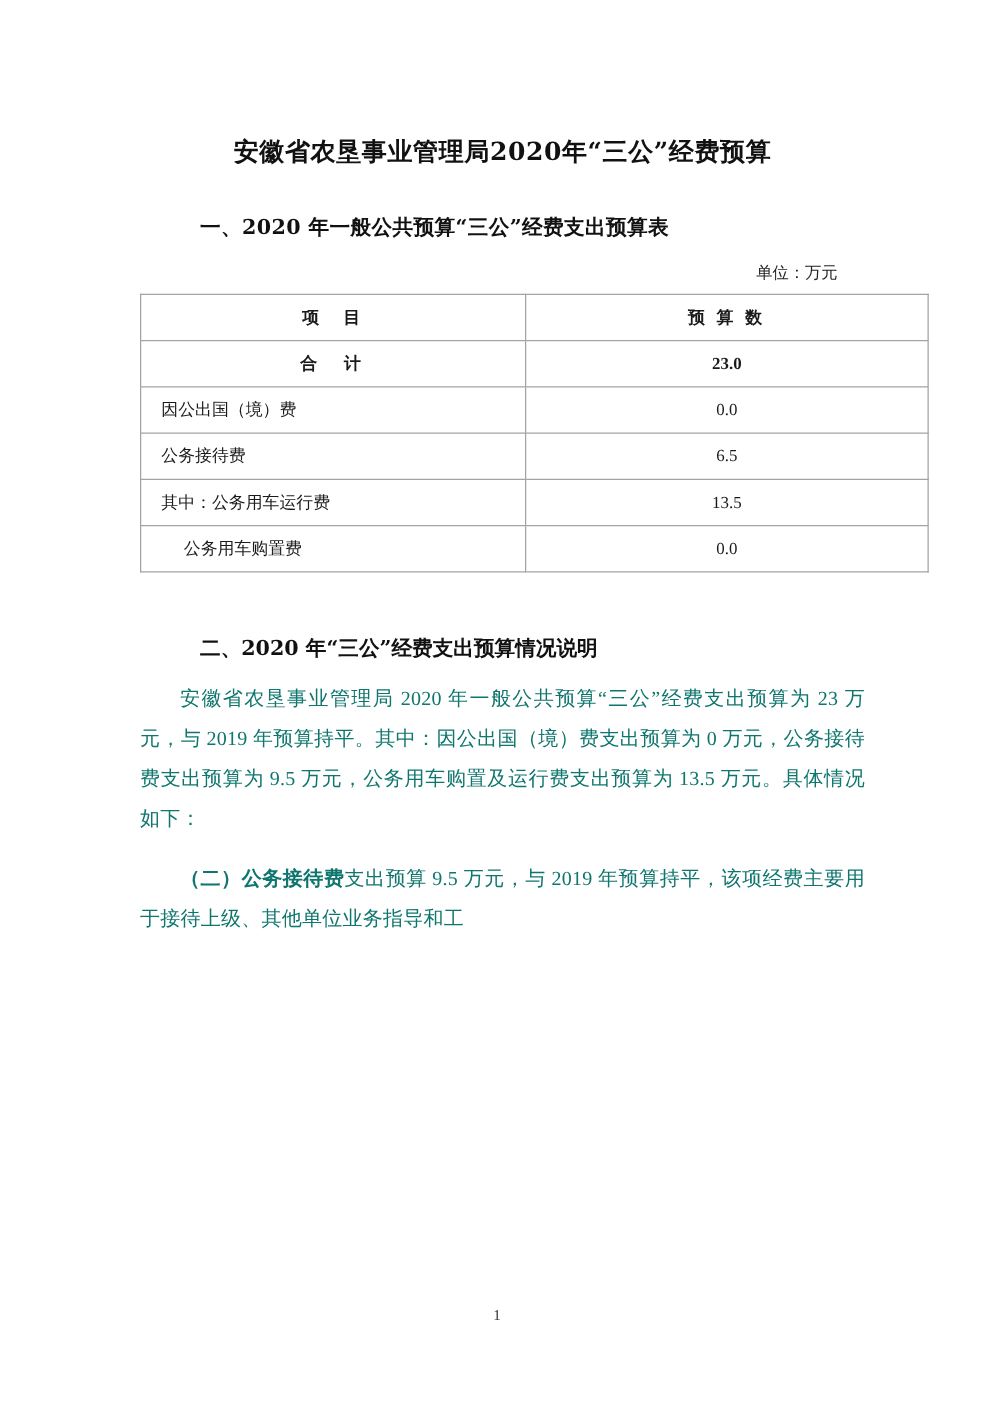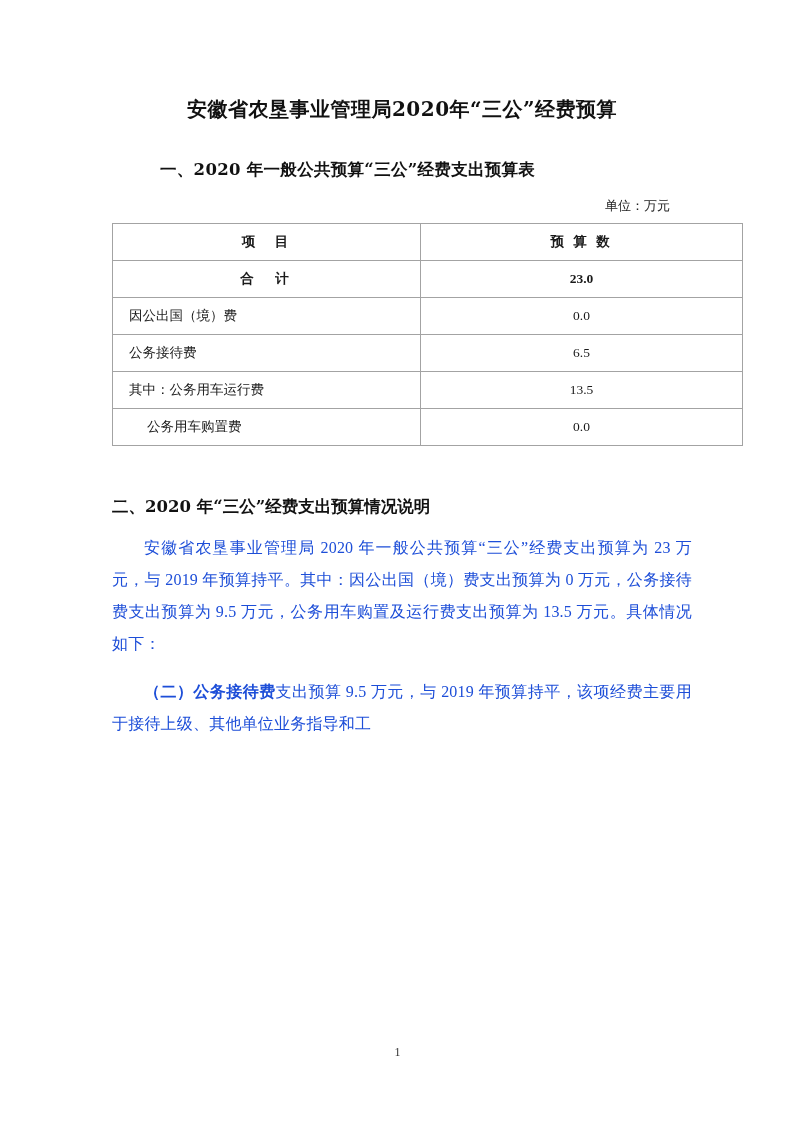--- a/index.html
+++ b/index.html
@@ -18,21 +18,21 @@
   .page {
     position: relative;
     width: 795px;
     height: 1123px;
     box-sizing: border-box;
     padding: 0;
   }
   .content {
     position: absolute;
     left: 112px;
-    top: 0;
+    top: 12px;
     width: 580px;
   }
   .doc-title {
     margin-top: 96px;
     text-align: center;
     font-size: 20px;
     font-weight: bold;
     letter-spacing: 0.5px;
     color: #111;
     font-family: "DejaVu Serif", "Liberation Serif", serif;
@@ -79,33 +79,34 @@
     text-align: center;
     font-weight: bold;
     font-size: 15px;
   }
   .total-row td.col-item { letter-spacing: 4px; }
   .total-row td.col-value { letter-spacing: 0; }
   .indent-1 { padding-left: 16px !important; }
   .indent-2 { padding-left: 34px !important; }
   .sec2-heading {
     margin-top: 50px;
+    margin-left: 48px;
     font-size: 16.5px;
     font-weight: bold;
     color: #111;
     font-family: "DejaVu Serif", "Liberation Serif", serif;
   }
   .para {
     margin-top: 14px;
     font-size: 16px;
     line-height: 2.0;
     text-align: justify;
     text-justify: inter-ideograph;
     text-indent: 2em;
-    color: #1d4ed8;
+    color: #0f766e;
     letter-spacing: 0.2px;
   }
   .para b {
     font-weight: bold;
   }
   .page-number {
     position: absolute;
     left: 0;
     right: 0;
     top: 1045px;

